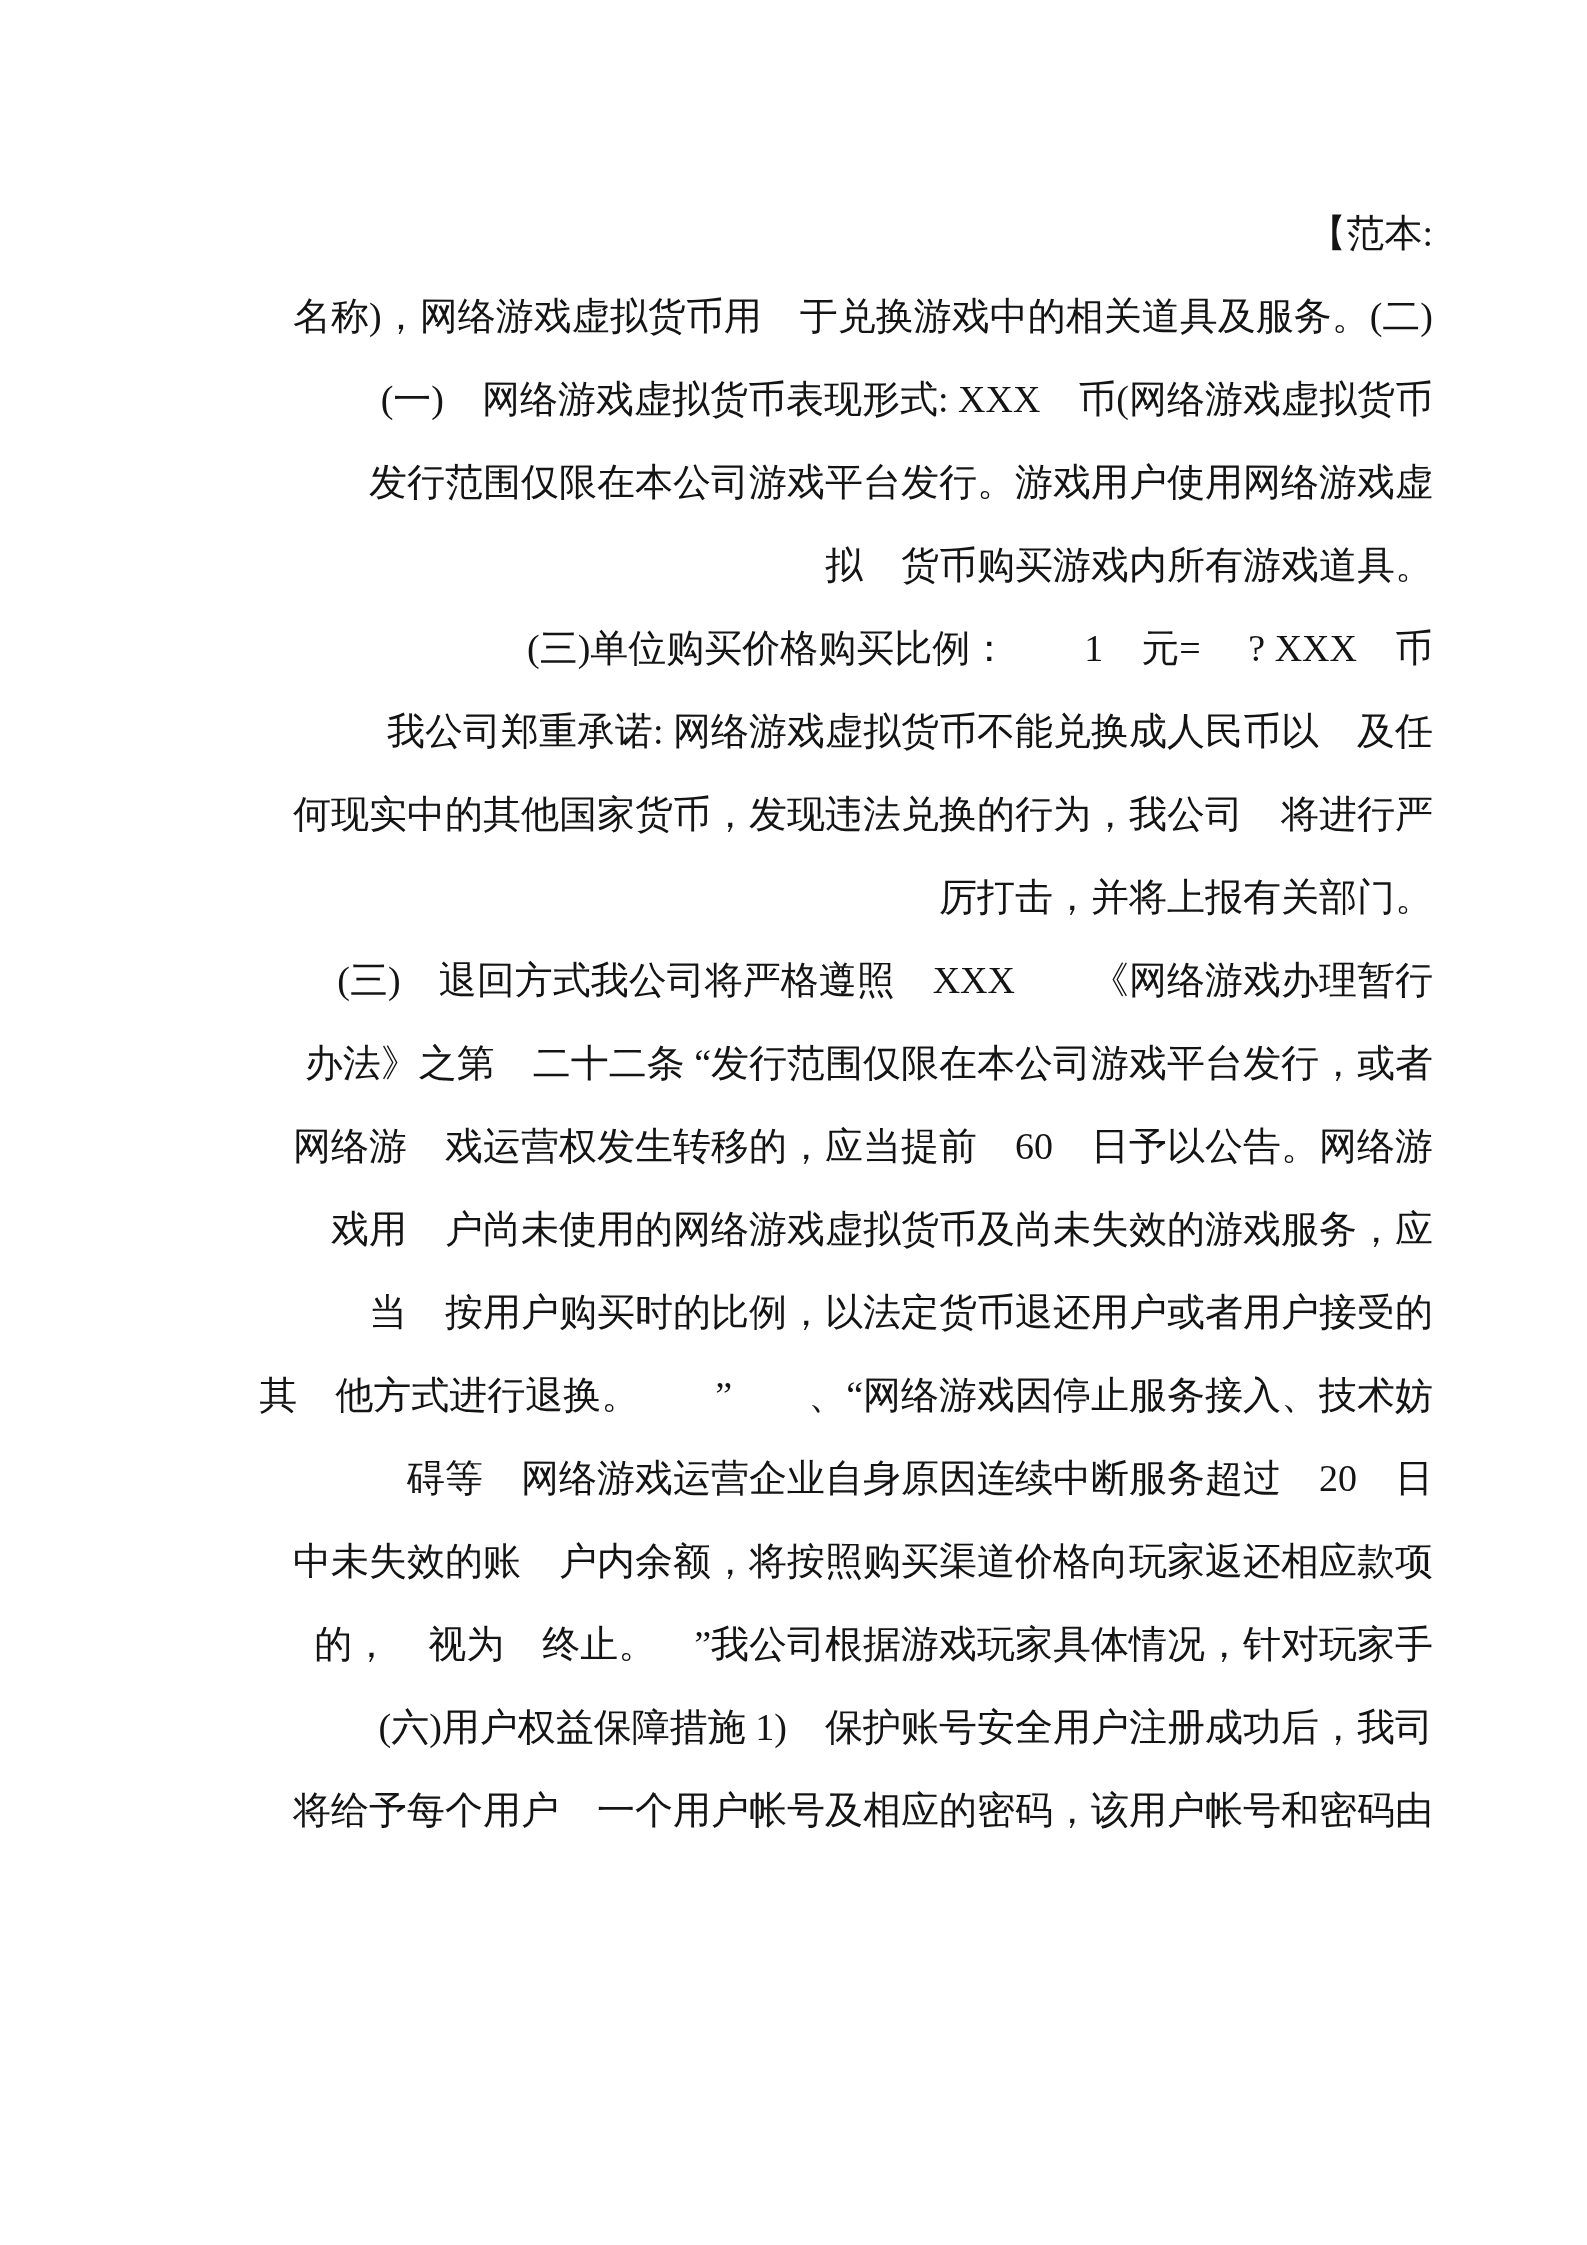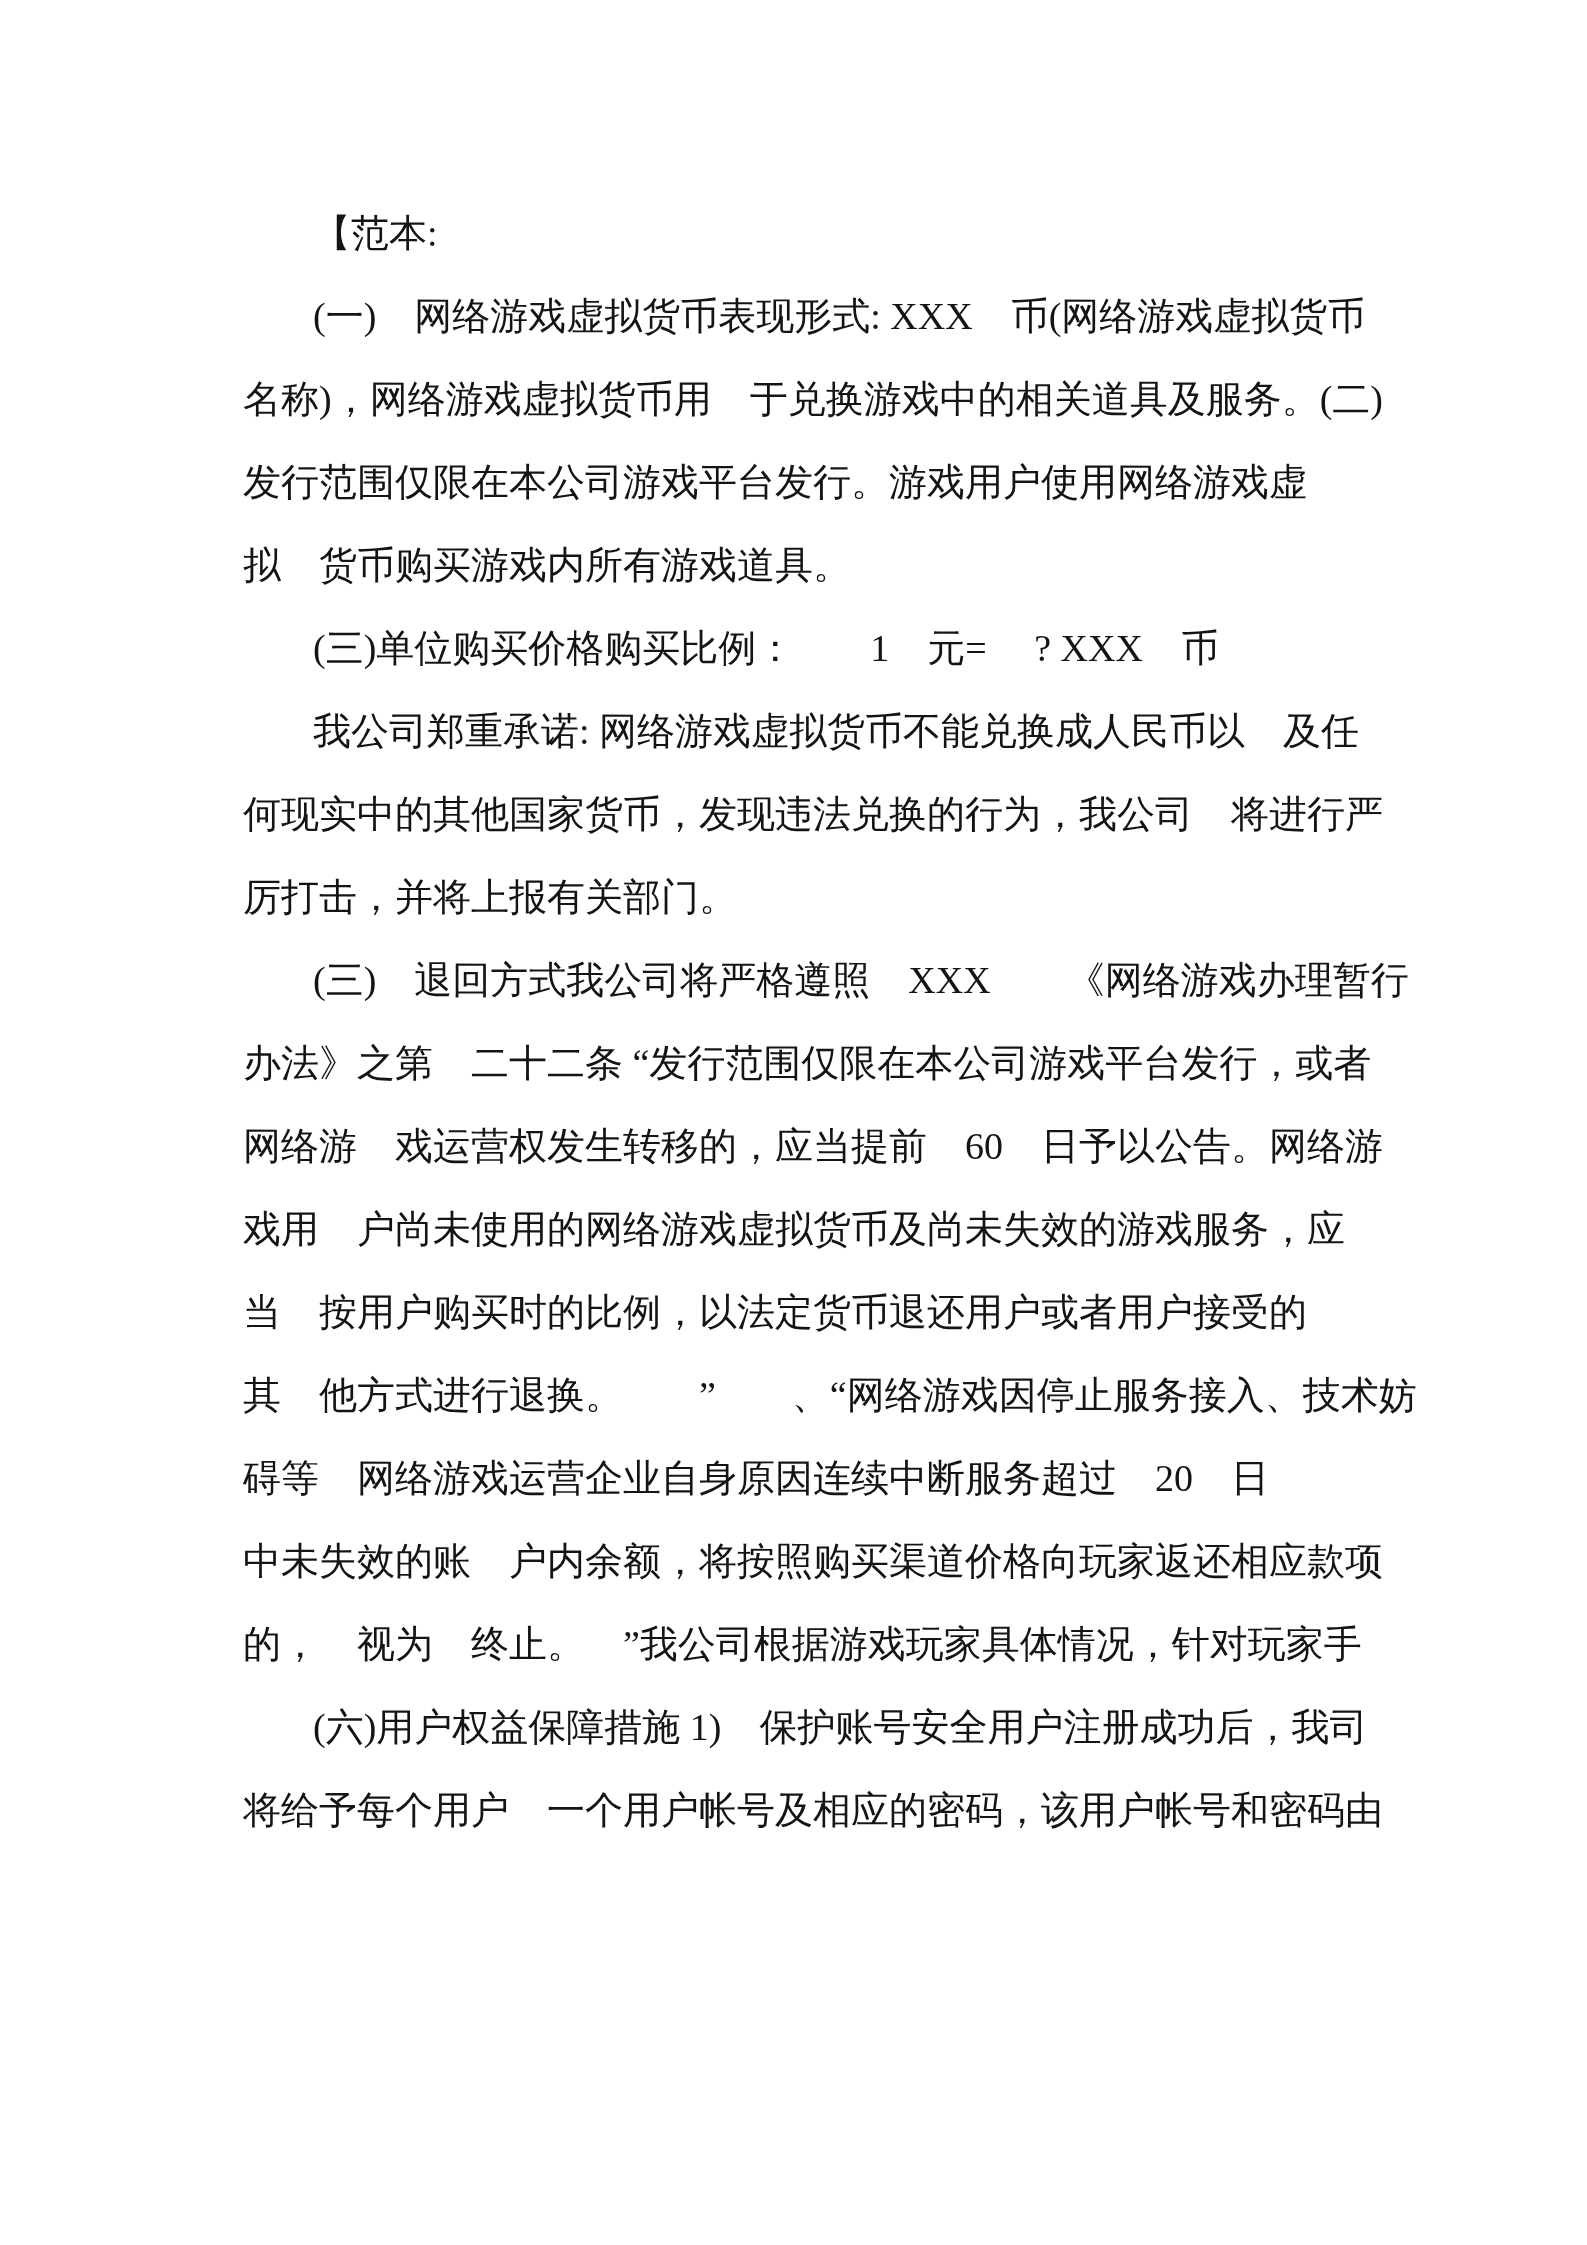--- a/index.html
+++ b/index.html
@@ -6,20 +6,21 @@
     margin: 0;
     padding: 0;
     background: #ffffff;
   }
   .page {
     position: relative;
     width: 1587px;
     height: 2245px;
     background: #ffffff;
     overflow: hidden;
+    text-align: right;
   }
   .doc-body {
     position: absolute;
     top: 192px;
     left: 243px;
     width: 1190px;
     color: #141414;
     font-family: "Liberation Serif", "DejaVu Serif", serif;
     font-size: 38px;
   }
@@ -32,22 +33,22 @@
   .ind {
     padding-left: 70px;
   }
 </style>
 </head>
 <body>
 
 <div class="page">
   <div class="doc-body">
     <div class="line ind">【范本:</div>
+    <div class="line">名称)，网络游戏虚拟货币用　于兑换游戏中的相关道具及服务。(二)</div>
     <div class="line ind">(一)　网络游戏虚拟货币表现形式: XXX　币(网络游戏虚拟货币</div>
-    <div class="line">名称)，网络游戏虚拟货币用　于兑换游戏中的相关道具及服务。(二)</div>
     <div class="line">发行范围仅限在本公司游戏平台发行。游戏用户使用网络游戏虚</div>
     <div class="line">拟　货币购买游戏内所有游戏道具。</div>
     <div class="line ind">(三)单位购买价格购买比例：　　1　元=　 ? XXX　币</div>
     <div class="line ind">我公司郑重承诺: 网络游戏虚拟货币不能兑换成人民币以　及任</div>
     <div class="line">何现实中的其他国家货币，发现违法兑换的行为，我公司　将进行严</div>
     <div class="line">厉打击，并将上报有关部门。</div>
     <div class="line ind">(三)　退回方式我公司将严格遵照　XXX　　《网络游戏办理暂行</div>
     <div class="line">办法》之第　二十二条 “发行范围仅限在本公司游戏平台发行，或者</div>
     <div class="line">网络游　戏运营权发生转移的，应当提前　60　日予以公告。网络游</div>
     <div class="line">戏用　户尚未使用的网络游戏虚拟货币及尚未失效的游戏服务，应</div>

